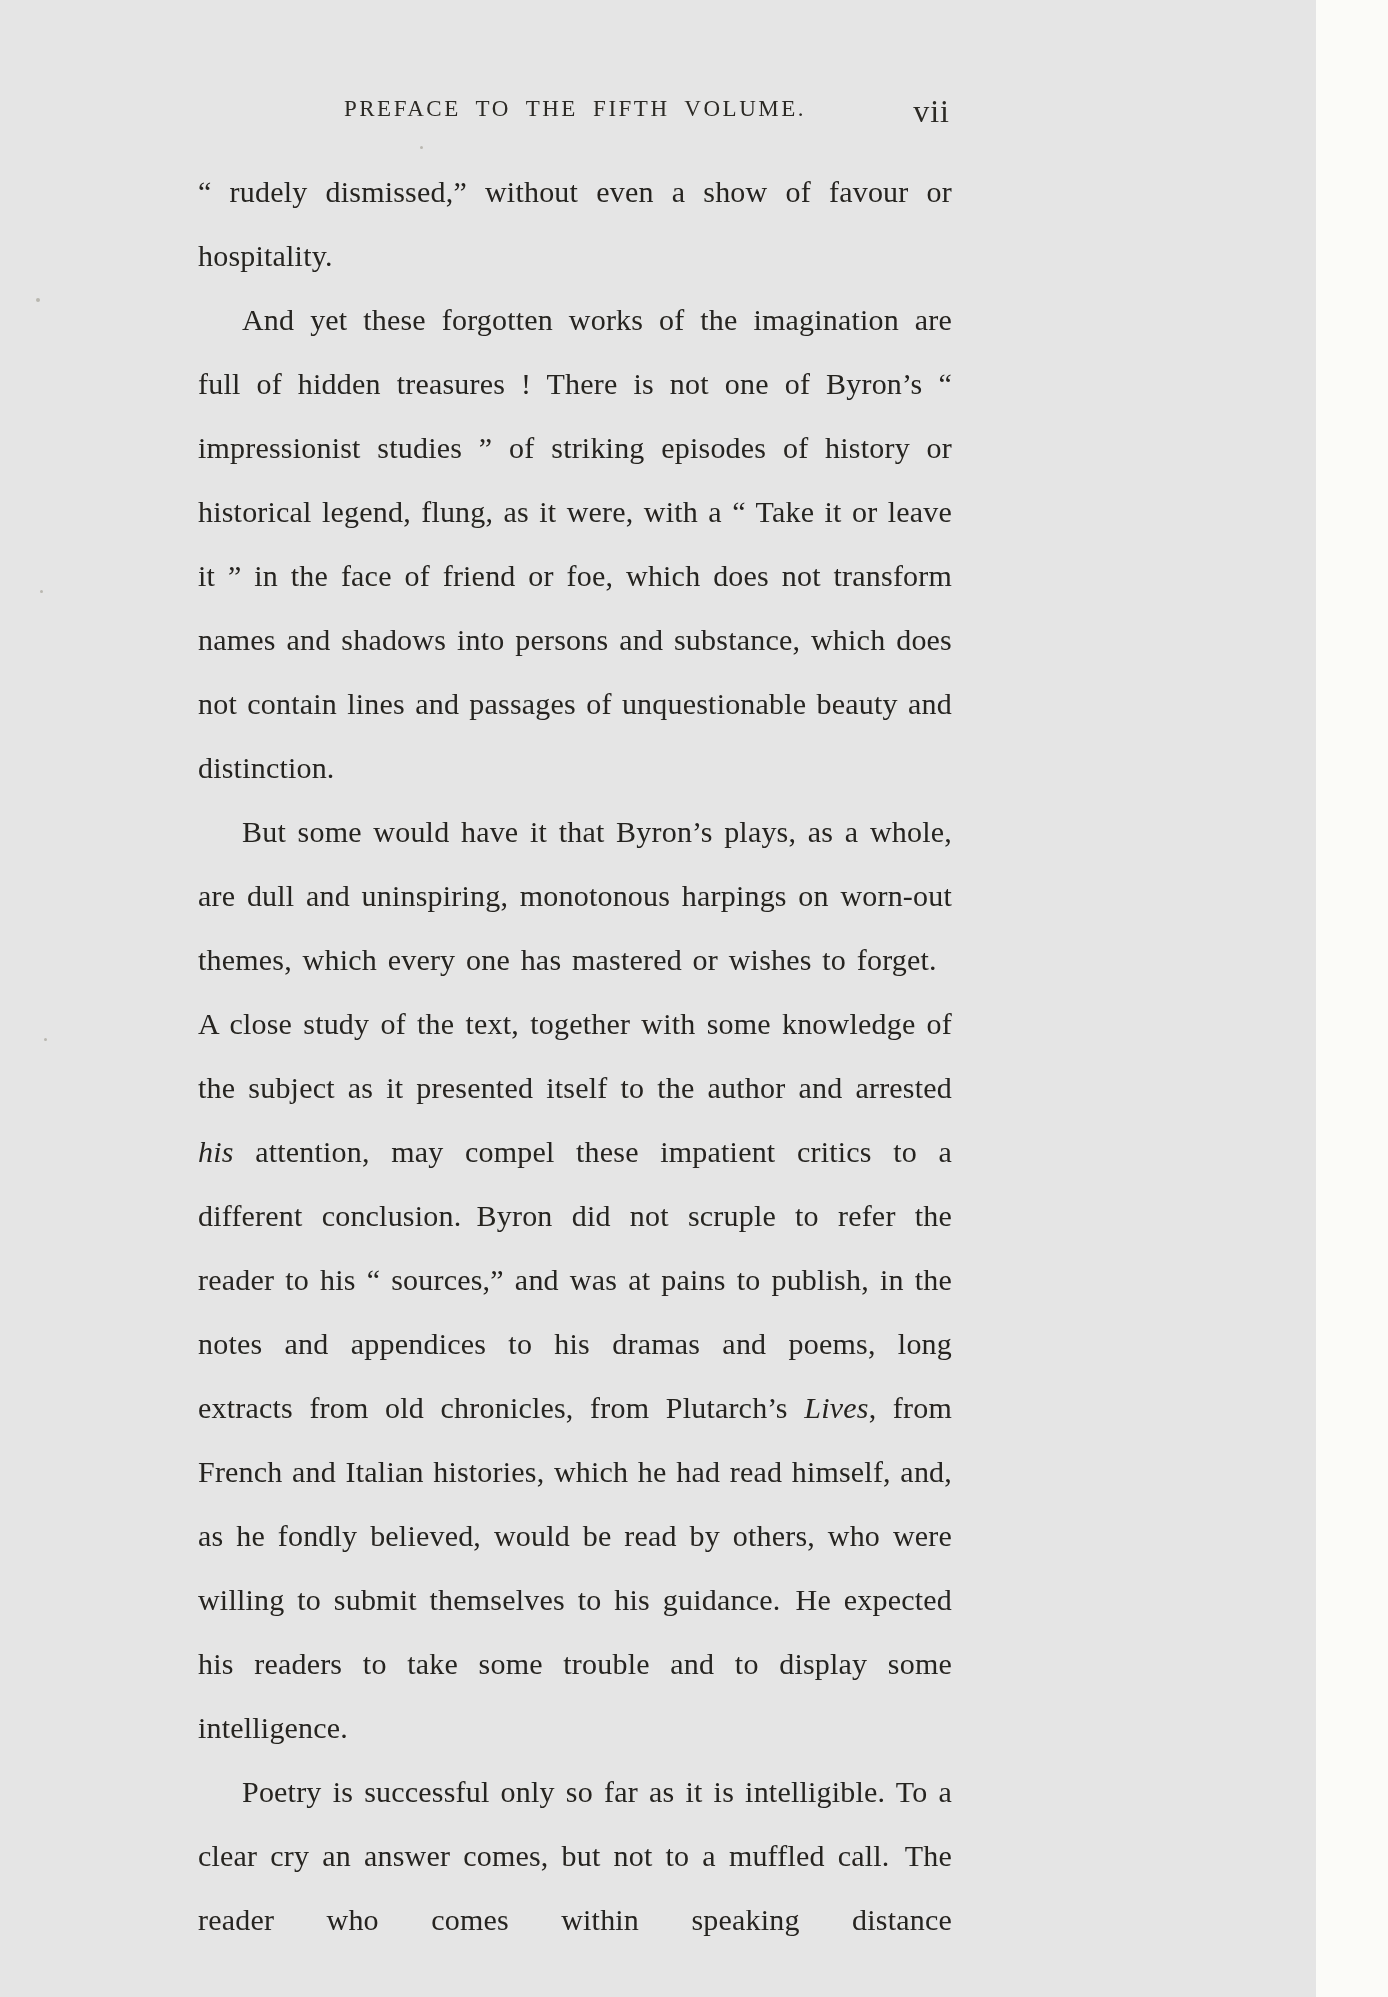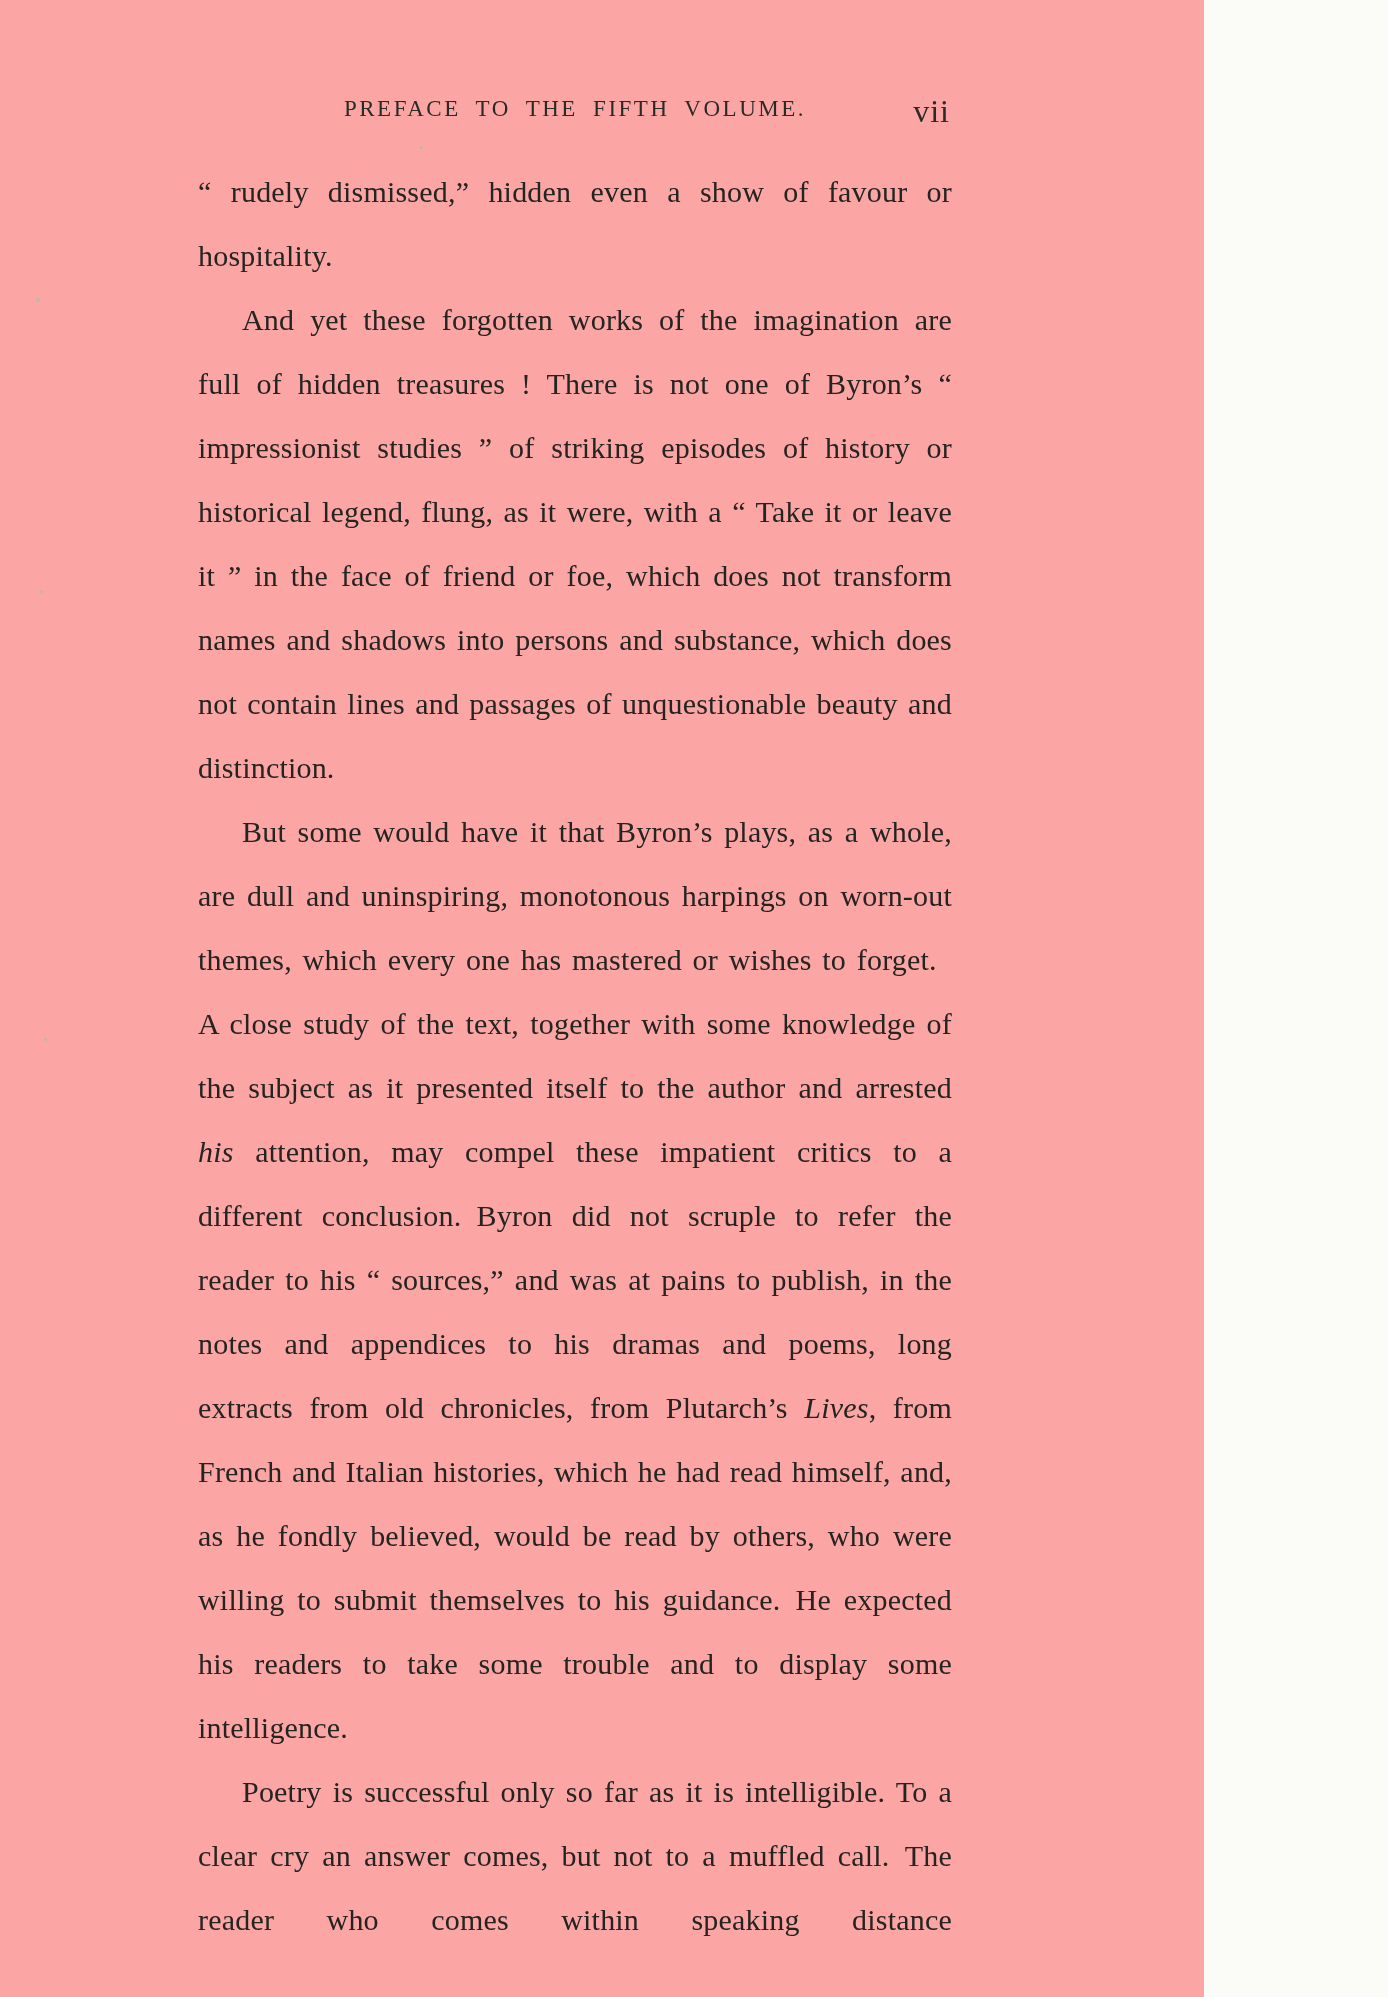--- a/index.html
+++ b/index.html
@@ -3,23 +3,23 @@
 <meta charset="utf-8">
 <style>
   * { margin: 0; padding: 0; box-sizing: border-box; }
   html, body {
     width: 1388px;
     background: #fbfbf8;
     font-family: "Liberation Serif", serif;
   }
   .page {
     position: relative;
-    width: 1204px;
+    width: 1316px;
     height: 1997px;
-    background: #fca5a5;
+    background: #e5e5e5;
     color: #262420;
     overflow: hidden;
   }
   .content {
     position: absolute;
     left: 198px;
     top: 96px;
     width: 754px;
   }
   .running-head {
@@ -74,19 +74,19 @@
   <span class="speck s3"></span>
   <span class="speck s4"></span>
 
   <div class="content">
     <header class="running-head">
       <span class="head-title">PREFACE TO THE FIFTH VOLUME.</span>
       <span class="folio">vii</span>
     </header>
 
     <main class="text-block">
-      <p class="para continuation">“ rudely dismissed,” hidden even a show of favour or hospitality.</p>
+      <p class="para continuation">“ rudely dismissed,” without even a show of favour or hospitality.</p>
       <p class="para">And yet these forgotten works of the imagination are full of hidden treasures ! There is not one of Byron’s “ impressionist studies ” of striking episodes of history or historical legend, flung, as it were, with a “ Take it or leave it ” in the face of friend or foe, which does not transform names and shadows into persons and substance, which does not contain lines and passages of unquestionable beauty and distinction.</p>
       <p class="para"><span>But some would have it that Byron’s plays, as a whole, are dull and uninspiring, monotonous harpings on worn-out themes, which every one has mastered or wishes to forget. A close study of the text, together with some knowledge of the subject as it presented itself to the author and arrested </span><em class="ital">his</em><span> attention, may compel these impatient critics to a different conclusion. Byron did not scruple to refer the reader to his “ sources,” and was at pains to publish, in the notes and appendices to his dramas and poems, long extracts from old chronicles, from Plutarch’s </span><em class="ital">Lives</em><span>, from French and Italian histories, which he had read himself, and, as he fondly believed, would be read by others, who were willing to submit themselves to his guidance. He expected his readers to take some trouble and to display some intelligence.</span></p>
       <p class="para last">Poetry is successful only so far as it is intelligible. To a clear cry an answer comes, but not to a muffled call. The reader who comes within speaking distance</p>
     </main>
   </div>
 </div>
 
 </body></html>

